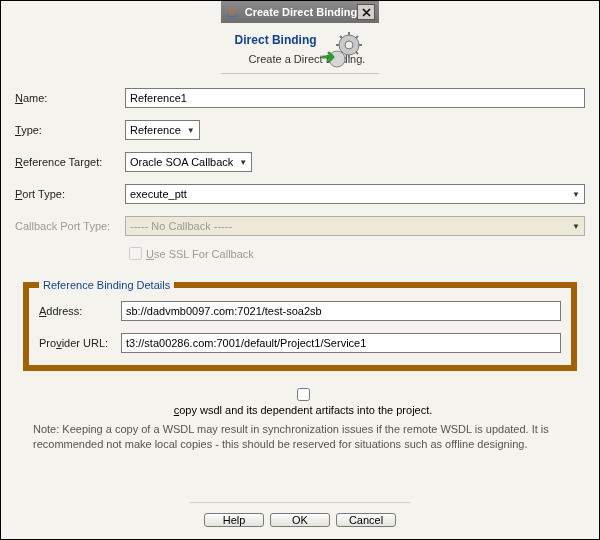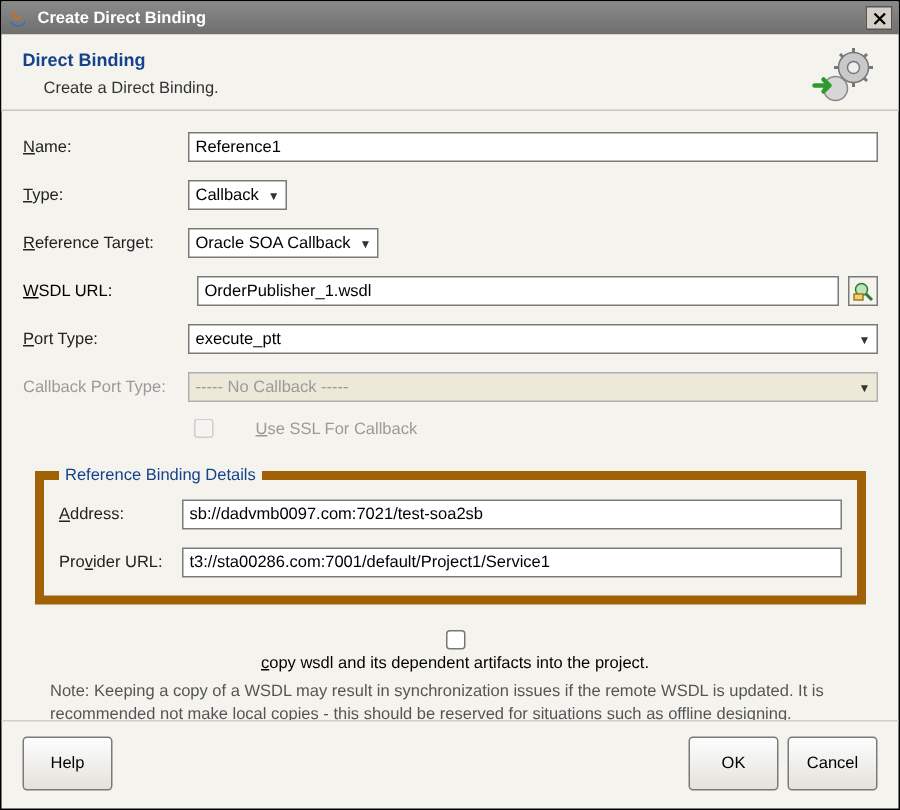--- a/index.html
+++ b/index.html
@@ -1,17 +1,17 @@
 <!DOCTYPE html>
 <html><head>
 <meta charset="utf-8">
 <style>
   * { box-sizing: border-box; font-family: Tahoma, Arial, sans-serif; font-size: 11px; }
   body { margin: 0; background: #ece9d8; }
-  .window { width: 600px; height: 540px; border: 1px solid #000; background: #f4f3ee; display: flex; flex-direction: column; }
+  .window { width: 600px; height: 540px; border: 1px solid #000; background: #f4f3ee; display: flex; flex-direction: column; align-items: center; }
   .titlebar { height: 22px; background: linear-gradient(#8a8a8a, #6e6e6e); color: #fff; display: flex; align-items: center; padding: 0 4px; font-weight: bold; }
   .titlebar .java-icon { width: 14px; height: 14px; margin-right: 6px; display: inline-block; position: relative; }
   .titlebar .java-icon svg { width: 14px; height: 14px; }
   .title-text { flex: 1; }
   .close-btn { width: 18px; height: 16px; background: #d4d0c8; border: 1px solid #555; color: #000; display: flex; align-items: center; justify-content: center; font-family: Arial; font-size: 11px; cursor: pointer; }
   .header { padding: 10px 14px 8px 14px; border-bottom: 1px solid #c8c4b8; position: relative; background: #f4f3ee; }
   .header .h-title { font-weight: bold; font-size: 12px; color: #15428b; margin-bottom: 6px; }
   .header .h-desc { color: #333; margin-left: 14px; }
   .header .h-icon { position: absolute; right: 14px; top: 8px; width: 46px; height: 40px; }
   .form { padding: 14px 14px 0 14px; flex: 1; overflow: auto; }
@@ -20,31 +20,31 @@
   .row label.dis { color: #9a9a9a; }
   .row label u { text-decoration: underline; }
   .inp { height: 20px; border: 1px solid #7a7a7a; background: #fff; padding: 1px 4px; font-size: 11px; }
   .inp.full { flex: 1; }
   .sel { height: 20px; border: 1px solid #7a7a7a; background: #fff; display: inline-flex; align-items: center; padding: 0 4px; cursor: pointer; }
   .sel .arr { margin-left: 6px; font-size: 8px; color: #333; }
   .sel.full { flex: 1; justify-content: space-between; }
   .sel.dis { background: #ece9d8; color: #9a9a9a; border-color: #b0b0b0; cursor: default; }
   .wsdl-row { display: flex; align-items: center; margin-bottom: 12px; gap: 6px; }
   .wsdl-btn { width: 20px; height: 20px; border: 1px solid #7a7a7a; background: #f4f3ee; display: flex; align-items: center; justify-content: center; cursor: pointer; }
-  .ssl-row { margin-left: 110px; display: flex; align-items: center; color: #9a9a9a; margin-top: -4px; margin-bottom: 16px; gap: 24px; }
+  .ssl-row { margin-left: 110px; display: flex; align-items: center; color: #9a9a9a; margin-top: -4px; margin-bottom: 16px; }
   .ssl-row input { margin-right: 4px; }
   fieldset.details { border: 6px solid #a16207; margin: 0 8px 14px 8px; padding: 10px 10px 12px 10px; }
   fieldset.details legend { color: #15428b; font-size: 11px; padding: 0 4px; }
   fieldset.details .row label { width: 82px; }
   .copy-row { display: flex; align-items: center; margin: 4px 0 6px 6px; flex-direction: column; }
   .copy-row input { margin-right: 4px; }
   .note { color: #555; margin: 0 6px 0 18px; line-height: 1.35; }
   .footer { padding: 10px 14px 12px 14px; display: flex; align-items: center; border-top: 1px solid #d4d0c8; }
   .footer .spacer { flex: 1; }
-  .btn { height: 36px; min-width: 60px; padding: 0 10px; border: 1px solid #7a7a7a; border-radius: 3px; background: linear-gradient(#fdfdfd, #e4e2da); cursor: pointer; display: inline-flex; align-items: center; justify-content: center; margin-left: 6px; }
+  .btn { height: 14px; min-width: 60px; padding: 0 10px; border: 1px solid #7a7a7a; border-radius: 3px; background: linear-gradient(#fdfdfd, #e4e2da); cursor: pointer; display: inline-flex; align-items: center; justify-content: center; margin-left: 6px; }
   .btn.help { margin-left: 0; }
 </style>
 </head>
 <body>
 
 <div class="window">
 
   <div class="titlebar">
     <span class="java-icon">
       <svg viewBox="0 0 16 16">
@@ -88,44 +88,33 @@
   <div class="form">
 
     <div class="row">
       <label><span><u>N</u>ame:</span></label>
       <input class="inp full" value="Reference1" style="">
     </div>
 
     <div class="row">
       <label><span><u>T</u>ype:</span></label>
       <div class="sel">
-        <span>Callback</span>
+        <span>Reference</span>
         <span class="arr">▼</span>
       </div>
     </div>
 
     <div class="row">
       <label><span><u>R</u>eference Target:</span></label>
       <div class="sel">
         <span>Oracle SOA Callback</span>
         <span class="arr">▼</span>
       </div>
     </div>
 
-    <div class="wsdl-row">
-      <label style="width:110px"><span><u>W</u>SDL URL:</span></label>
-      <input class="inp" style="flex: 1 1 0%;" value="OrderPublisher_1.wsdl">
-      <div class="wsdl-btn">
-        <svg width="14" height="14" viewBox="0 0 14 14">
-          <circle cx="6" cy="6" r="4" fill="#bfe4b8" stroke="#2e7a2e"></circle>
-          <line x1="9" y1="9" x2="13" y2="13" stroke="#2e7a2e" stroke-width="2"></line>
-          <rect x="1" y="9" width="6" height="4" fill="#f0d070" stroke="#a07820"></rect>
-        </svg>
-      </div>
-    </div>
 
     <div class="row">
       <label><span><u>P</u>ort Type:</span></label>
       <div class="sel full">
         <span>execute_ptt</span>
         <span class="arr">▼</span>
       </div>
     </div>
 
     <div class="row">

